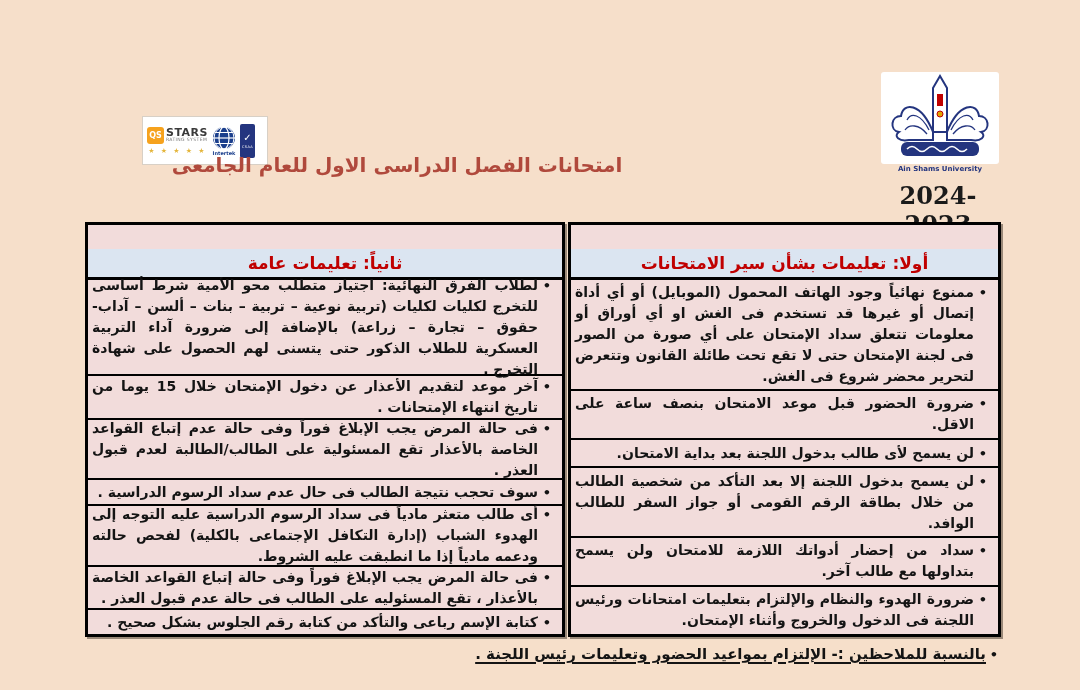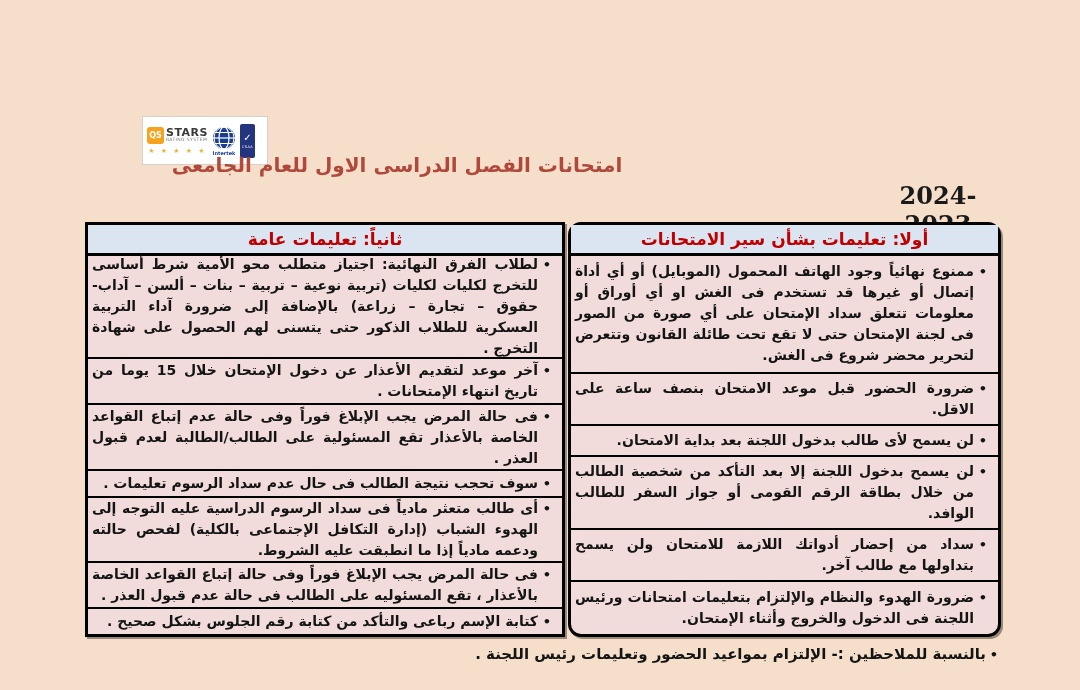--- a/index.html
+++ b/index.html
@@ -69,27 +69,27 @@
   
   .tables{
     position:absolute;left:85px;top:222px;width:916px;height:415px;
     display:flex;flex-direction:row-reverse;gap:3px;direction:ltr;
   }
   .itable{
     border:3px solid #000;background:var(--cell-background);
     display:flex;flex-direction:column;height:100%;
     box-shadow:2px 2px 0 rgba(40,30,20,.45);
   }
-  .itable.exam{width:433px;border-radius:13px;}
+  .itable.exam{width:433px;}
   .itable.general{width:480px;}
   .itable-header{
     background:var(--header-background);color:var(--header-text);
     border-bottom:3px solid #000;
     text-align:center;direction:rtl;
-    font-size:17px;font-weight:bold;padding:4px 4px;flex:0 0 auto;
+    font-size:17px;font-weight:bold;padding:4px 4px;flex:0 0 auto;margin-top:24px;
   }
   .row{
     border-bottom:2px solid #000;
     display:flex;align-items:center;
     direction:rtl;padding:3px 6px 3px 4px;
     flex:1 1 auto;min-height:0;
   }
   .row:last-child{border-bottom:none;}
   .row-inner{display:flex;align-items:flex-start;width:100%;}
   .bullet{
@@ -117,21 +117,21 @@
   .general .row:nth-of-type(7){flex-grow:30;}
 
   
   .footer-note{
     position:absolute;right:78px;top:643px;
     direction:rtl;display:flex;align-items:flex-start;
     color:#111;font-weight:bold;font-size:15px;
   }
   .footer-note .bullet{flex:0 0 16px;line-height:23px;}
   .footer-note .txt{
-    text-underline-offset:3px;text-decoration-thickness:1.5px;
+    text-decoration:underline;text-underline-offset:3px;text-decoration-thickness:1.5px;
     font-size:15px;line-height:1.5;text-align:right;
   }
 </style>
 </head>
 <body>
 
 <div class="page">
 
   <div class="accred">
     <div class="qs-col">
@@ -158,20 +158,39 @@
     <div class="badge">
       <span class="chk">✓</span>
       <span class="bl">CSAA</span>
     </div>
   </div>
 
   <div class="doc-title">امتحانات الفصل الدراسى الاول للعام الجامعى</div>
 
   <div class="doc-year" dir="ltr">2024-2023</div>
 
+  <div class="univ">
+    <svg width="118" height="92" viewBox="0 0 118 92">
+      <rect x="0" y="0" width="118" height="92" fill="#fff" rx="3"></rect>
+
+      <polygon points="59,4 52,16 52,60 66,60 66,16" fill="#fff" stroke="#24357f" stroke-width="2"></polygon>
+      <rect x="56" y="22" width="6" height="12" fill="#c00000"></rect>
+      <circle cx="59" cy="42" r="3" fill="#e0a500" stroke="#c00000" stroke-width="1"></circle>
+
+      <path d="M52 60 C40 30 22 30 20 44 C10 44 8 58 18 60 C12 64 18 70 28 68 L52 68 Z" fill="#fff" stroke="#24357f" stroke-width="2"></path>
+      <path d="M48 58 C40 42 30 40 26 48 M46 62 C38 52 28 52 24 58" fill="none" stroke="#24357f" stroke-width="1.3"></path>
+
+      <path d="M66 60 C78 30 96 30 98 44 C108 44 110 58 100 60 C106 64 100 70 90 68 L66 68 Z" fill="#fff" stroke="#24357f" stroke-width="2"></path>
+      <path d="M70 58 C78 42 88 40 92 48 M72 62 C80 52 90 52 94 58" fill="none" stroke="#24357f" stroke-width="1.3"></path>
+
+      <rect x="20" y="70" width="78" height="14" rx="6" fill="#24357f"></rect>
+      <path d="M26 77 q5 -5 10 0 q5 5 10 0 q5 -5 10 0 q5 5 10 0 q5 -5 10 0 q5 5 10 0" fill="none" stroke="#fff" stroke-width="1.6"></path>
+    </svg>
+    <div style="font-size:7px;color:#24357f;font-weight:bold;margin-top:1px;">Ain Shams University</div>
+  </div>
 
   <div class="tables">
     <div class="itable exam">
       <div class="itable-header">أولا: تعليمات بشأن سير الامتحانات</div>
       <div style="display:contents" id="exam-rows">
   <div class="row">
     <div class="row-inner">
       <span class="bullet">•</span>
       <span class="txt">ممنوع نهائياً وجود الهاتف المحمول (الموبايل) أو أي أداة إتصال أو غيرها قد تستخدم فى الغش او أي أوراق أو معلومات تتعلق سداد الإمتحان على أي صورة من الصور فى لجنة الإمتحان حتى لا تقع تحت طائلة القانون وتتعرض لتحرير محضر شروع فى الغش.</span>
     </div>
@@ -233,21 +252,21 @@
   <div class="row">
     <div class="row-inner">
       <span class="bullet">•</span>
       <span class="txt">فى حالة المرض يجب الإبلاغ فوراً وفى حالة عدم إتباع القواعد الخاصة بالأعذار تقع المسئولية على الطالب/الطالبة لعدم قبول العذر .</span>
     </div>
   </div>
 
   <div class="row">
     <div class="row-inner">
       <span class="bullet">•</span>
-      <span class="txt">سوف تحجب نتيجة الطالب فى حال عدم سداد الرسوم تعليمات .</span>
+      <span class="txt">سوف تحجب نتيجة الطالب فى حال عدم سداد الرسوم الدراسية .</span>
     </div>
   </div>
 
   <div class="row">
     <div class="row-inner">
       <span class="bullet">•</span>
       <span class="txt">أى طالب متعثر مادياً فى سداد الرسوم الدراسية عليه التوجه إلى الهدوء الشباب (إدارة التكافل الإجتماعى بالكلية) لفحص حالته ودعمه مادياً إذا ما انطبقت عليه الشروط.</span>
     </div>
   </div>
 

